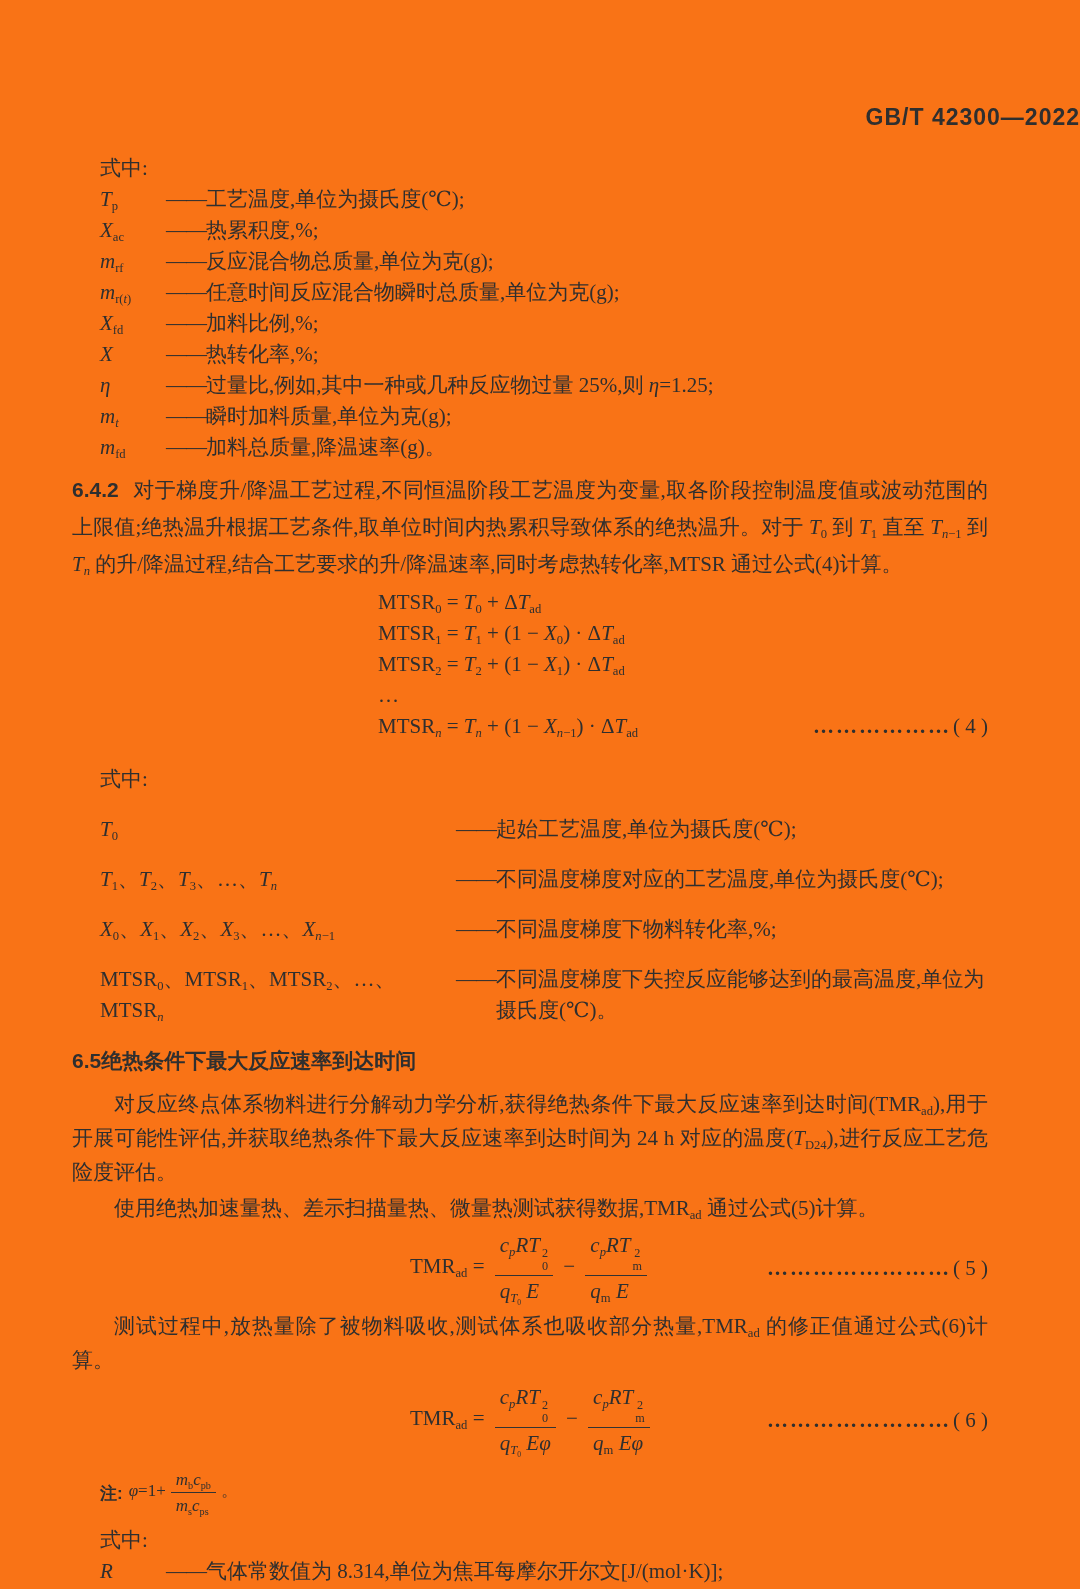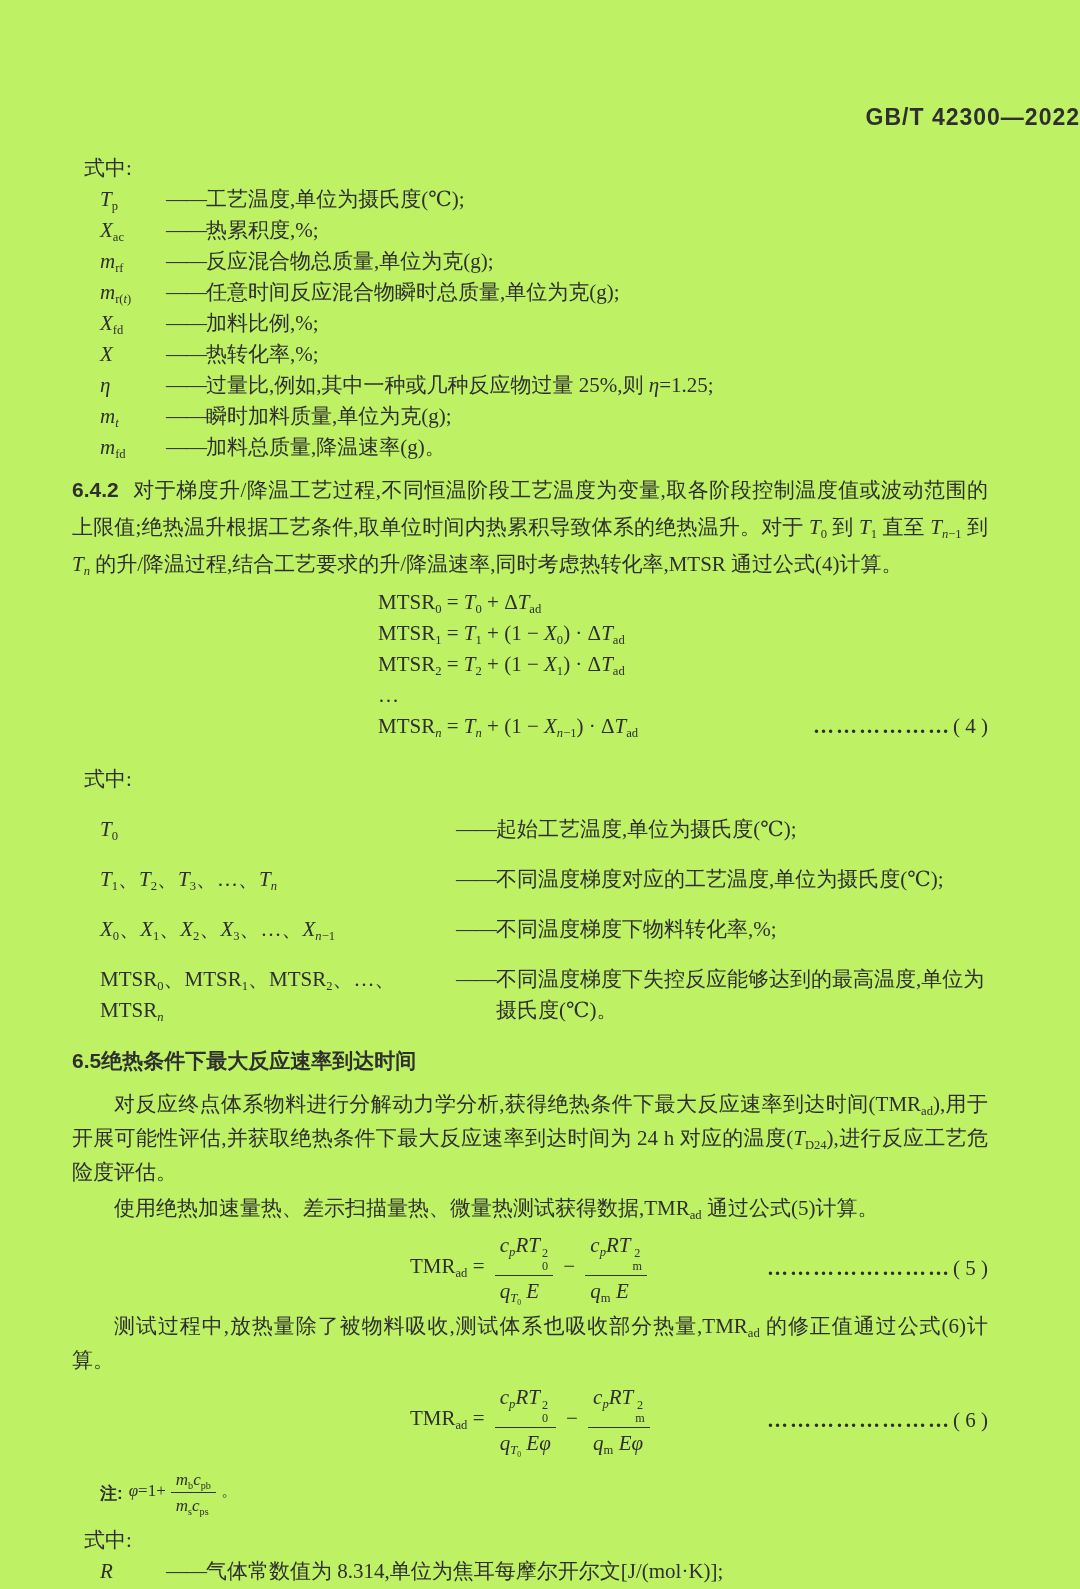--- a/index.html
+++ b/index.html
@@ -1,38 +1,38 @@
 <!DOCTYPE html>
 <html><head>
 <meta charset="utf-8">
 <style>
   * { margin:0; padding:0; box-sizing:border-box; }
   html,body { background:#ffffff; }
   .page {
     position:relative;
     width:1080px; height:1589px;
     margin:0 auto;
-    background:#bef264;
+    background:#f97316;
     color:#2f2f2f;
     font-family:"Liberation Serif","DejaVu Serif",serif;
     font-size:21px;
     overflow:hidden;
   }
   .content { padding:0 92px 0 72px; }
 
   .doc-header {
     padding-top:104px;
     text-align:right;
     font-family:"Liberation Sans","DejaVu Sans",sans-serif;
     font-weight:bold;
     font-size:23px;
     letter-spacing:1px;
   }
 
-  .where-label { margin-top:22px; margin-left:12px; line-height:31px; }
+  .where-label { margin-top:22px; margin-left:28px; line-height:31px; }
 
   .def-row { display:flex; align-items:baseline; margin-left:28px; line-height:31px; }
   .def-row .sym { flex:0 0 66px; }
   .def-list2 .def-row .sym { flex:0 0 356px;margin-top:19px; }
   .def-row .dash { flex:0 0 auto; letter-spacing:-1px; white-space:pre; }
   .def-row .desc { flex:1 1 auto; }
 
   .para { margin-top:8px; text-align:justify; line-height:37px; }
   .para .sec-num { font-family:"Liberation Sans","DejaVu Sans",sans-serif; font-weight:bold; margin-right:14px; }
   .para-indent { text-indent:2em; line-height:34px; margin-top:2px; text-align:justify; }

